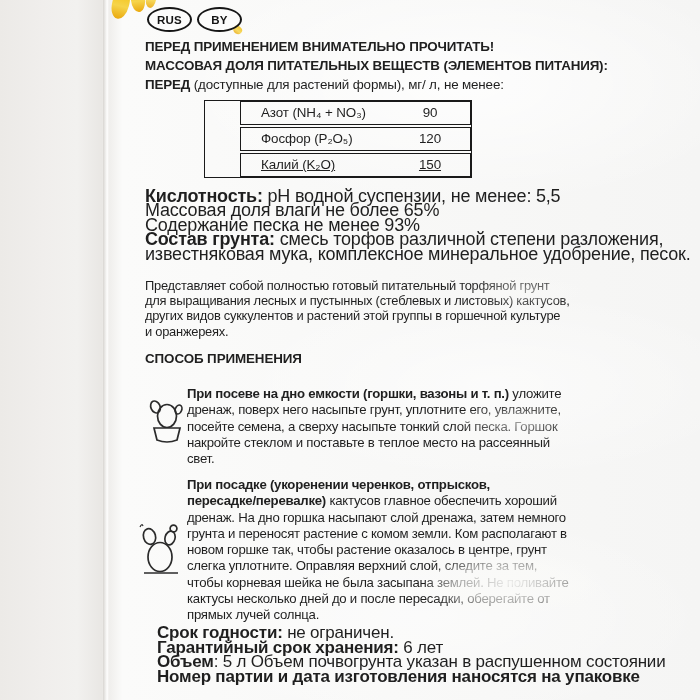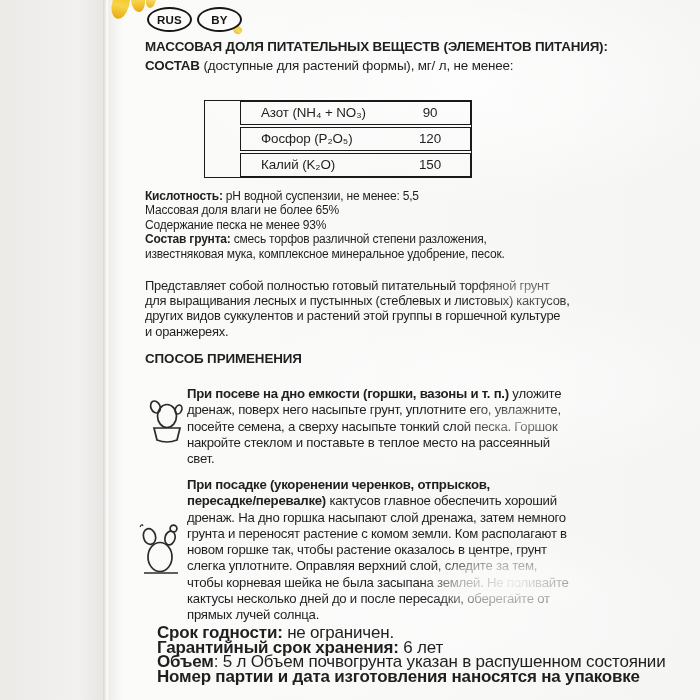--- a/index.html
+++ b/index.html
@@ -34,24 +34,24 @@
     display:flex;align-items:center;justify-content:center;
     font-size:11.5px;font-weight:700;letter-spacing:.2px;color:#151515;background:rgba(255,255,255,.4);text-align:right;}
 
   .hblock{position:absolute;left:0;top:37px;font-size:13.4px;line-height:19px;font-weight:700;letter-spacing:-.15px;}
   .hblock .reg{font-weight:400;}
 
   .tbl{position:absolute;left:59px;top:100px;width:231px;border:1.8px solid #1a1a1a;background:transparent;padding-left:35px;}
   .trow{display:flex;align-items:center;justify-content:space-between;
     height:21.5px;border:1.4px solid #1a1a1a;margin-bottom:2.5px;
     padding:0 20px 0 20px;font-size:13.4px;letter-spacing:-.1px;}
-  .trow:last-child{margin-bottom:0;}
+  .trow:last-child{margin-bottom:0;text-decoration:underline;}
   .tval{width:40px;text-align:center;}
 
-  .props{position:absolute;left:0;top:189px;font-size:12px;line-height:14.4px;letter-spacing:-.2px;}
+  .props{position:absolute;left:0;top:189px;font-size:18px;line-height:14.4px;letter-spacing:-.2px;}
   .desc{position:absolute;left:0;top:278px;font-size:12.9px;line-height:15.2px;letter-spacing:-.25px;}
   .usage-h{position:absolute;left:0;top:351px;font-size:13.4px;font-weight:700;letter-spacing:-.1px;}
 
   .ublock1{position:absolute;left:42px;top:386px;font-size:13.2px;line-height:16.3px;letter-spacing:-.25px;}
   .ublock2{position:absolute;left:42px;top:477px;font-size:13.2px;line-height:16.3px;letter-spacing:-.25px;}
   .icon1{position:absolute;left:1px;top:397px;}
   .icon2{position:absolute;left:-9px;top:521px;}
 
   .footer{position:absolute;left:12px;top:626px;font-size:17px;line-height:14.6px;letter-spacing:-.2px;}
 
@@ -80,22 +80,23 @@
     <div class="badges">
       <div class="badge">
           <span>RUS</span>
         </div>
       <div class="badge">
           <span>BY</span>
         </div>
     </div>
 
     <div class="hblock">
+      <div class="nw">ПЕРЕД ПРИМЕНЕНИЕМ ВНИМАТЕЛЬНО ПРОЧИТАТЬ!</div>
       <div class="nw">МАССОВАЯ ДОЛЯ ПИТАТЕЛЬНЫХ ВЕЩЕСТВ (ЭЛЕМЕНТОВ ПИТАНИЯ):</div>
-      <div class="nw"><span>СОСТАВ</span><span class="reg"> (доступные для растений формы), мг/ л, не менее:</span></div>
+      <div class="nw"><span>ПЕРЕД</span><span class="reg"> (доступные для растений формы), мг/ л, не менее:</span></div>
     </div>
 
     <div class="tbl">
       <div class="trow">
         <span class="tlabel">Азот (NH₄ + NO₃)</span>
         <span class="tval">90</span>
       </div>
       <div class="trow">
         <span class="tlabel">Фосфор (P₂O₅)</span>
         <span class="tval">120</span>

